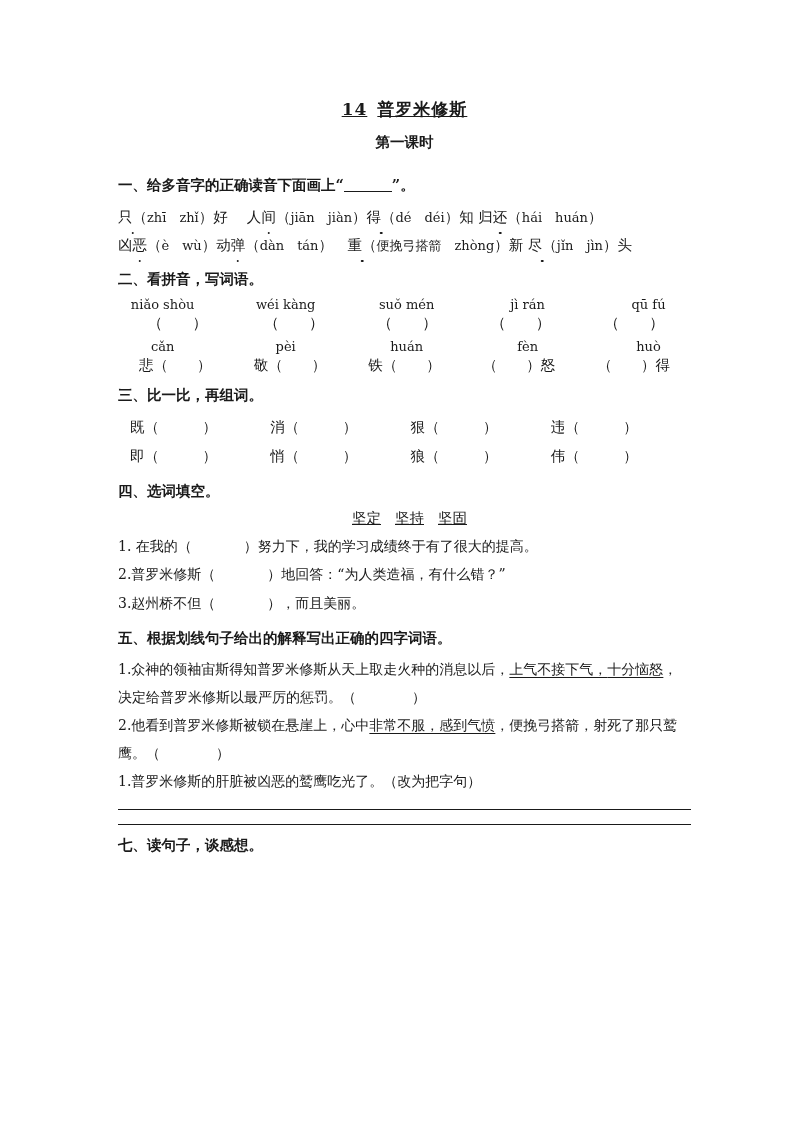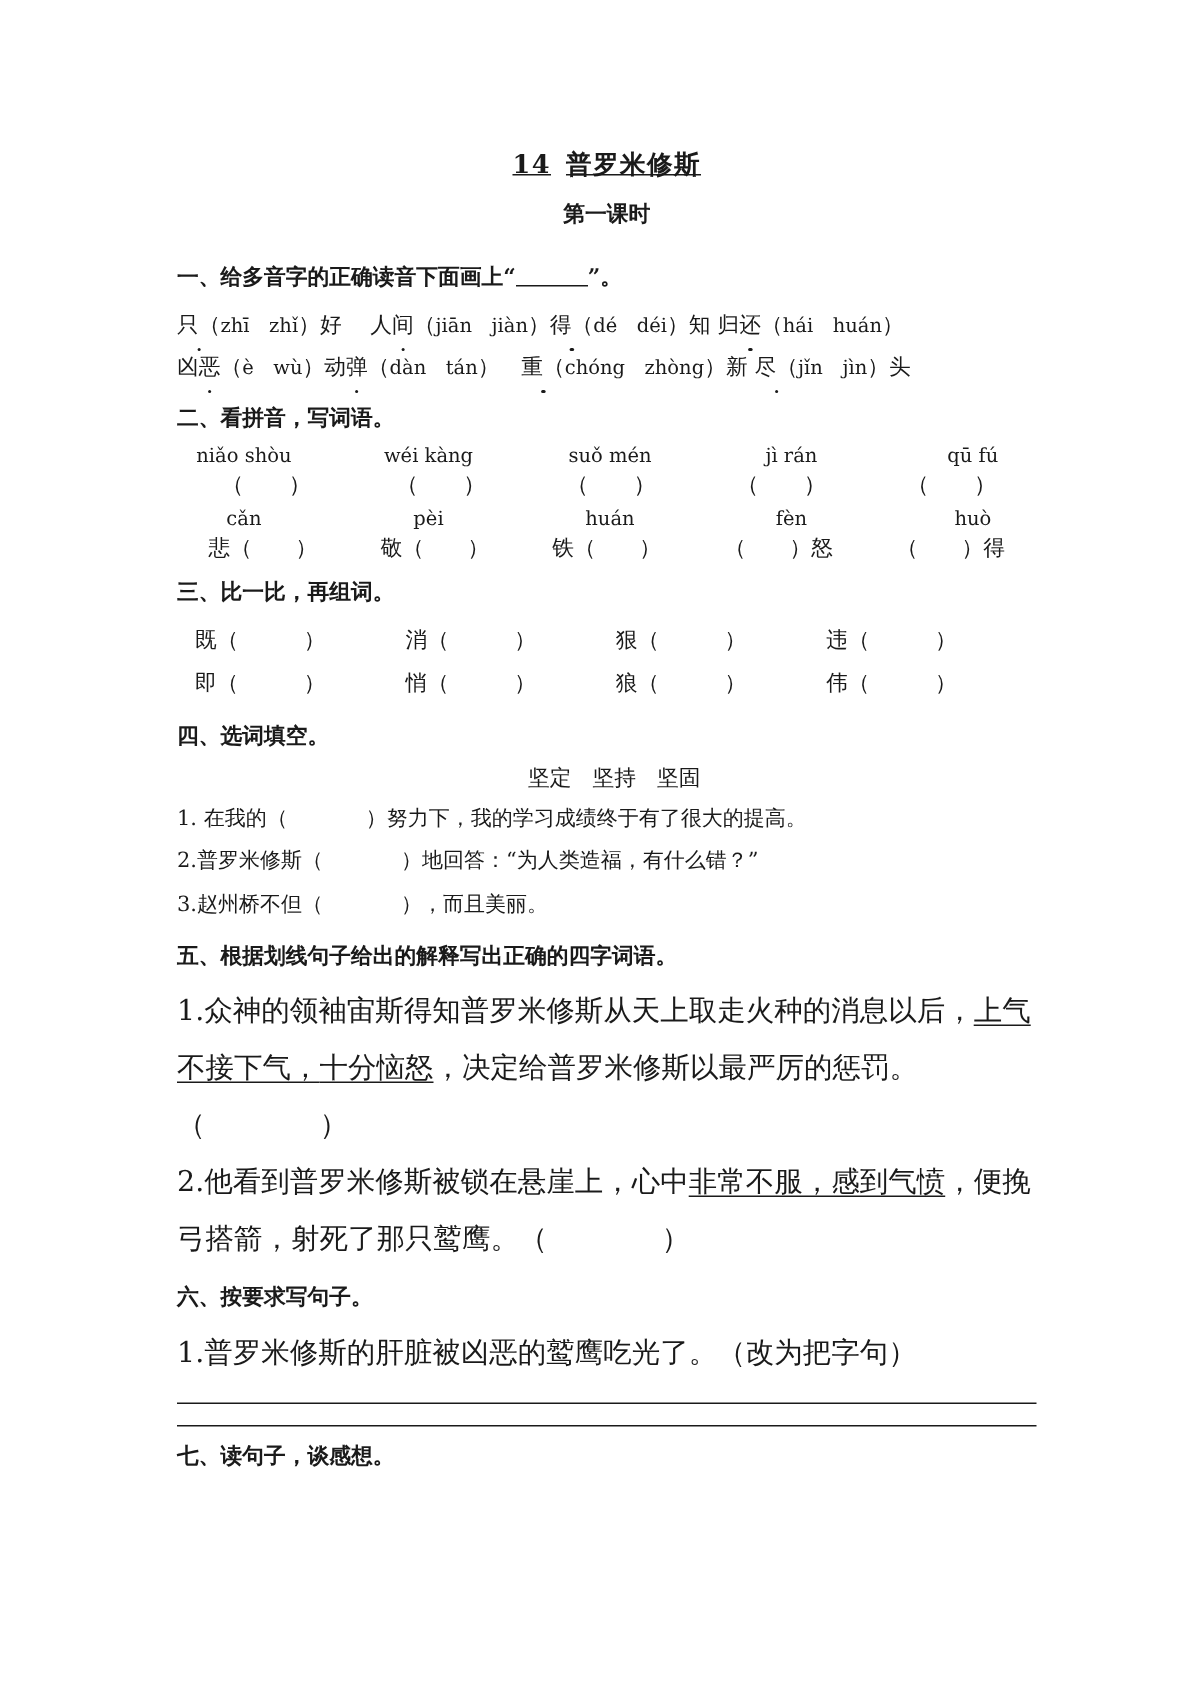--- a/index.html
+++ b/index.html
@@ -102,52 +102,52 @@
     padding-left: 12px;
   }
   .cmp-row .cell { flex: 1 1 0; }
   
   .wordbank {
     text-align: center;
     font-size: 14.5px;
     margin: 5px 0 4px 0;
     padding-left: 10px;
   }
-  .wordbank span { margin: 0 7px; }
+  .wordbank span { margin: 0 7px; text-decoration: underline; }
   .q {
     font-size: 14px;
     line-height: 2.05;
   }
   .q .gap { display: inline-block; width: 52px; }
   .uline { text-decoration: underline; text-underline-offset: 3px; }
   .answer-rule {
     border: 0;
     border-top: 1.5px solid #1a1a1a;
     margin: 14px 0 8px 0;
     width: 100%;
   }
-  .seg { font-size: 19px; line-height: 2.0; }
+  .seg { font-size: 14px; line-height: 2.0; }
 </style>
 </head>
 <body>
 
 <div class="page">
 
   <div class="title">
     <span class="num">14</span><span>普罗米修斯</span>
   </div>
 
   <div class="subtitle">第一课时</div>
 
   <div class="sec-head">
     <span>一、给多音字的正确读音下面画上“</span><span class="blank-inline"></span><span>”。</span>
   </div>
 
   <div class="line">只<span class="dot">​</span>（<span class="py">zhī　zhǐ</span>）好　 人<span class="dot">间</span>（<span class="py">jiān　jiàn</span>）得<span class="dot">​</span>（<span class="py">dé　déi</span>）知 归<span class="dot">还</span>（<span class="py">hái　huán</span>）</div>
-  <div class="line">凶<span class="dot">恶</span>（<span class="py">è　wù</span>）动<span class="dot">弹</span>（<span class="py">dàn　tán</span>）　重<span class="dot">​</span>（<span class="py">chóng　zhòng</span>）新 尽<span class="dot">​</span>（<span class="py">jǐn　jìn</span>）头</div>
+  <div class="line">凶<span class="dot">恶</span>（<span class="py">è　wù</span>）动<span class="dot">弹</span>（<span class="py">dàn　tán</span>）　重<span class="dot">​</span>（<span class="py">便挽弓搭箭　zhòng</span>）新 尽<span class="dot">​</span>（<span class="py">jǐn　jìn</span>）头</div>
 
   <div class="sec-head">二、看拼音，写词语。</div>
 
   <div class="pinyin-row">
     <div class="col5 c1">niǎo shòu</div>
     <div class="col5">wéi kàng</div>
     <div class="col5">suǒ mén</div>
     <div class="col5">jì rán</div>
     <div class="col5">qū fú</div>
   </div>
@@ -210,21 +210,20 @@
   <div class="sec-head">五、根据划线句子给出的解释写出正确的四字词语。</div>
 
   <div class="seg">
     <span>1.</span><span>众神的领袖宙斯得知普罗米修斯从天上取走火种的消息以后，</span><span class="uline">上气不接下气，</span><span class="uline">十分恼怒</span><span>，决定给普罗米修斯以最严厉的惩罚。（　　　　）</span>
   </div>
 
   <div class="seg">
     <span>2.</span><span>他看到普罗米修斯被锁在悬崖上，心中</span><span class="uline">非常不服，感到气愤</span><span>，便挽弓搭箭，射死了那只鹫鹰。（　　　　）</span>
   </div>
 
-  <div class="sec-head">六、按要求写句子。</div>
 
   <div class="seg">
     <span>1.</span><span>普罗米修斯的肝脏被凶恶的鹫鹰吃光了。（改为把字句）</span>
   </div>
   <hr class="answer-rule">
 
   <hr class="answer-rule">
 
   <div class="sec-head">七、读句子，谈感想。</div>
 

